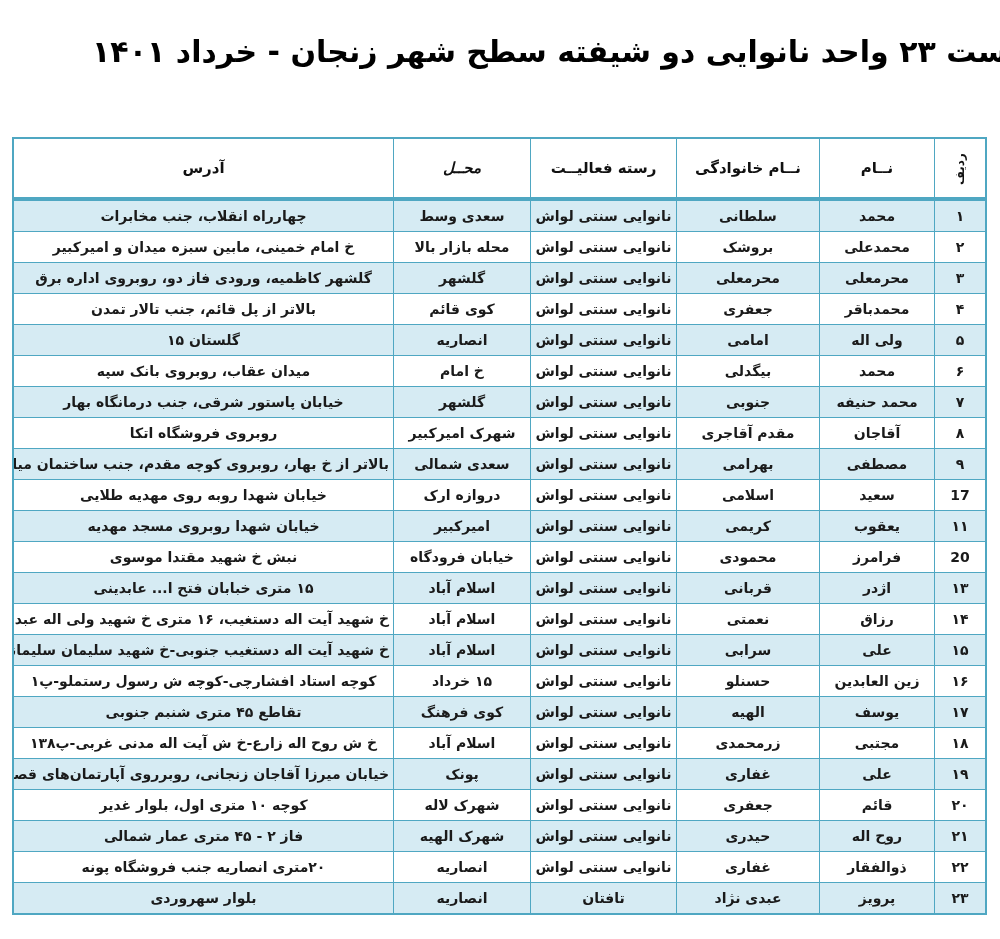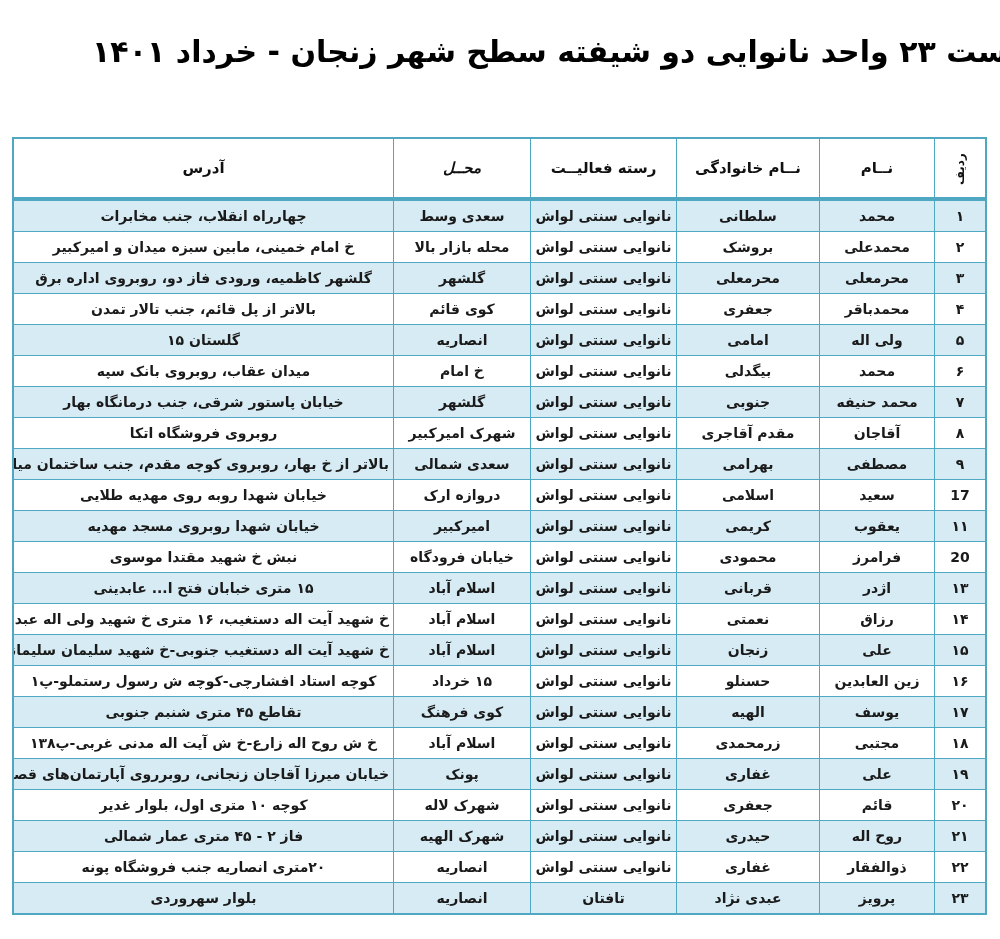--- a/index.html
+++ b/index.html
@@ -206,21 +206,21 @@
           <td class="idx">۱۴</td>
           <td>رزاق</td>
           <td>نعمتی</td>
           <td>نانوایی سنتی لواش</td>
           <td>اسلام آباد</td>
           <td>خ شهید آیت اله دستغیب، ۱۶ متری خ شهید ولی اله عبدالهی</td>
         </tr>
       <tr class="odd">
           <td class="idx">۱۵</td>
           <td>علی</td>
-          <td>زنجان</td>
+          <td>سرابی</td>
           <td>نانوایی سنتی لواش</td>
           <td>اسلام آباد</td>
           <td>خ شهید آیت اله دستغیب جنوبی-خ شهید سلیمان سلیمانی</td>
         </tr>
       <tr class="even">
           <td class="idx">۱۶</td>
           <td>زین العابدین</td>
           <td>حسنلو</td>
           <td>نانوایی سنتی لواش</td>
           <td>۱۵ خرداد</td>

